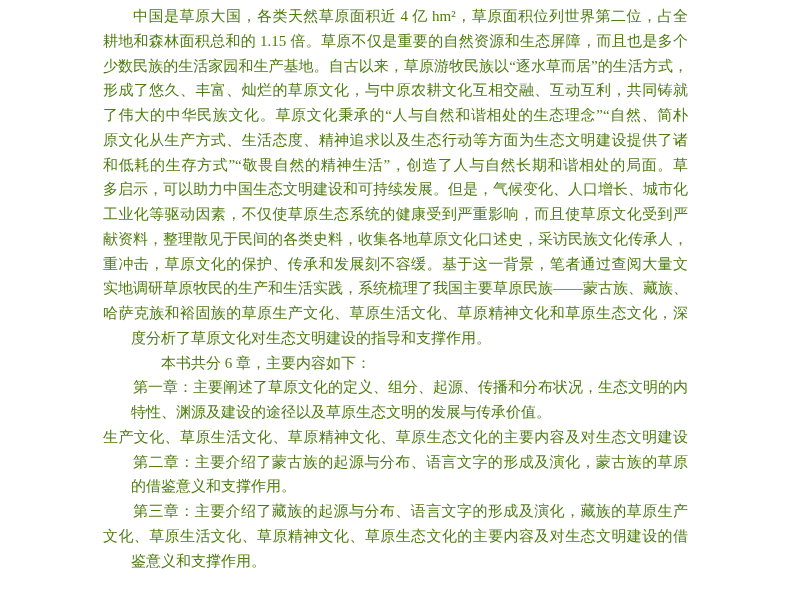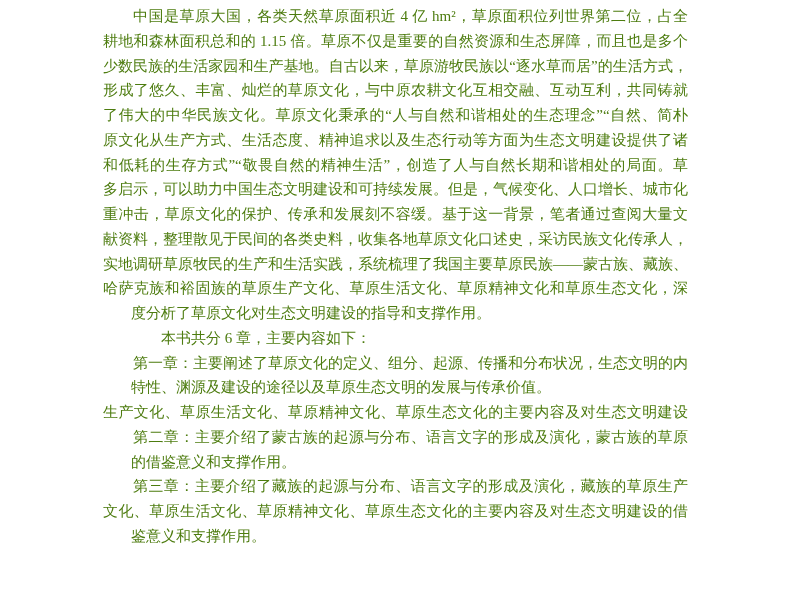--- a/index.html
+++ b/index.html
@@ -41,22 +41,23 @@
 
 <div class="page">
   <div class="line indent">中国是草原大国，各类天然草原面积近 4 亿 hm²，草原面积位列世界第二位，占全</div>
   <div class="line">耕地和森林面积总和的 1.15 倍。草原不仅是重要的自然资源和生态屏障，而且也是多个</div>
   <div class="line">少数民族的生活家园和生产基地。自古以来，草原游牧民族以“逐水草而居”的生活方式，</div>
   <div class="line">形成了悠久、丰富、灿烂的草原文化，与中原农耕文化互相交融、互动互利，共同铸就</div>
   <div class="line">了伟大的中华民族文化。草原文化秉承的“人与自然和谐相处的生态理念”“自然、简朴</div>
   <div class="line">原文化从生产方式、生活态度、精神追求以及生态行动等方面为生态文明建设提供了诸</div>
   <div class="line">和低耗的生存方式”“敬畏自然的精神生活”，创造了人与自然长期和谐相处的局面。草</div>
   <div class="line">多启示，可以助力中国生态文明建设和可持续发展。但是，气候变化、人口增长、城市化、</div>
+  <div class="line">工业化等驱动因素，不仅使草原生态系统的健康受到严重影响，而且使草原文化受到严</div>
+  <div class="line">献资料，整理散见于民间的各类史料，收集各地草原文化口述史，采访民族文化传承人，</div>
   <div class="line">重冲击，草原文化的保护、传承和发展刻不容缓。基于这一背景，笔者通过查阅大量文</div>
-  <div class="line">献资料，整理散见于民间的各类史料，收集各地草原文化口述史，采访民族文化传承人，</div>
   <div class="line">实地调研草原牧民的生产和生活实践，系统梳理了我国主要草原民族——蒙古族、藏族、</div>
   <div class="line">哈萨克族和裕固族的草原生产文化、草原生活文化、草原精神文化和草原生态文化，深</div>
   <div class="line para-end">度分析了草原文化对生态文明建设的指导和支撑作用。</div>
   <div class="line indent para-end">本书共分 6 章，主要内容如下：</div>
   <div class="line indent">第一章：主要阐述了草原文化的定义、组分、起源、传播和分布状况，生态文明的内涵、</div>
   <div class="line para-end">特性、渊源及建设的途径以及草原生态文明的发展与传承价值。</div>
   <div class="line">生产文化、草原生活文化、草原精神文化、草原生态文化的主要内容及对生态文明建设</div>
   <div class="line indent">第二章：主要介绍了蒙古族的起源与分布、语言文字的形成及演化，蒙古族的草原</div>
   <div class="line para-end">的借鉴意义和支撑作用。</div>
   <div class="line indent">第三章：主要介绍了藏族的起源与分布、语言文字的形成及演化，藏族的草原生产</div>

